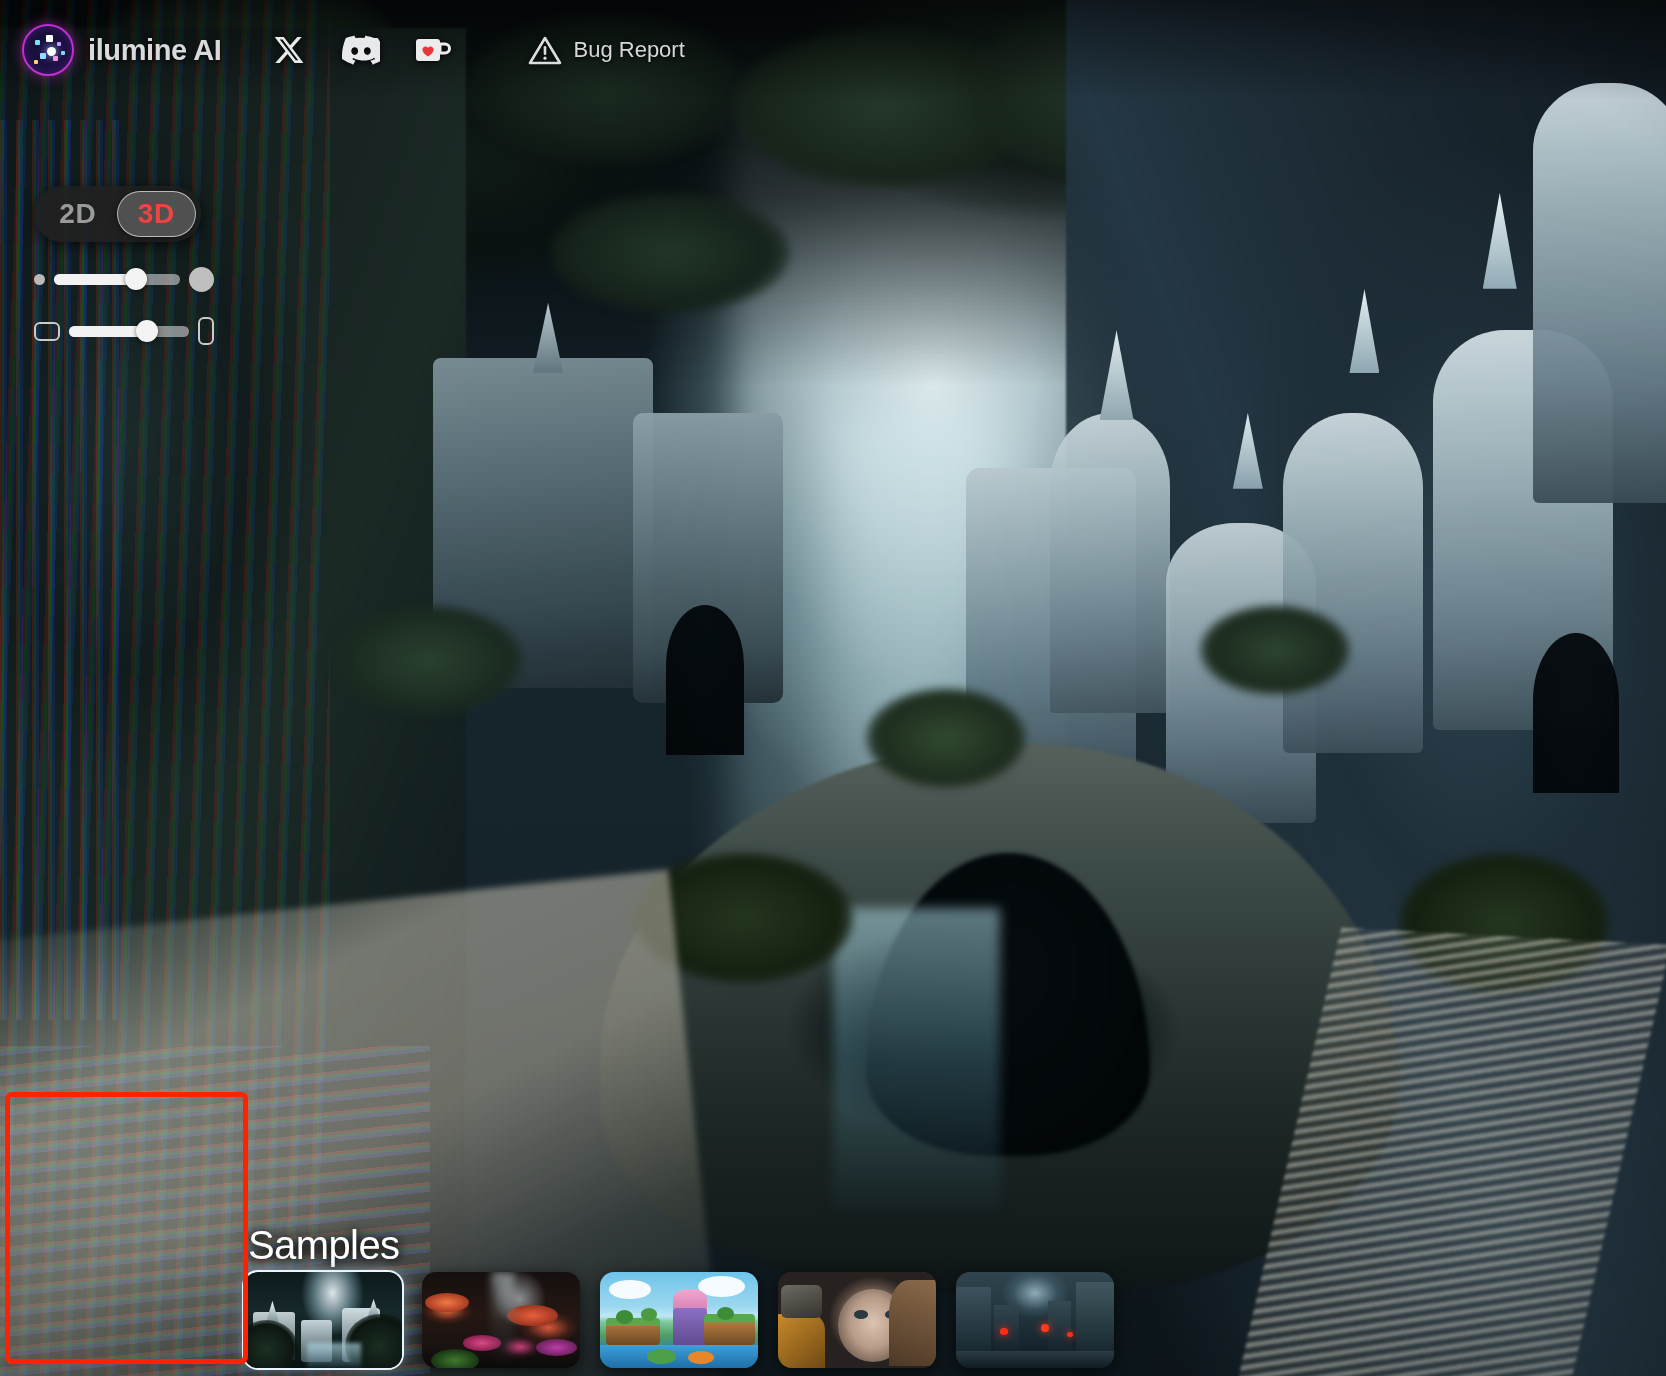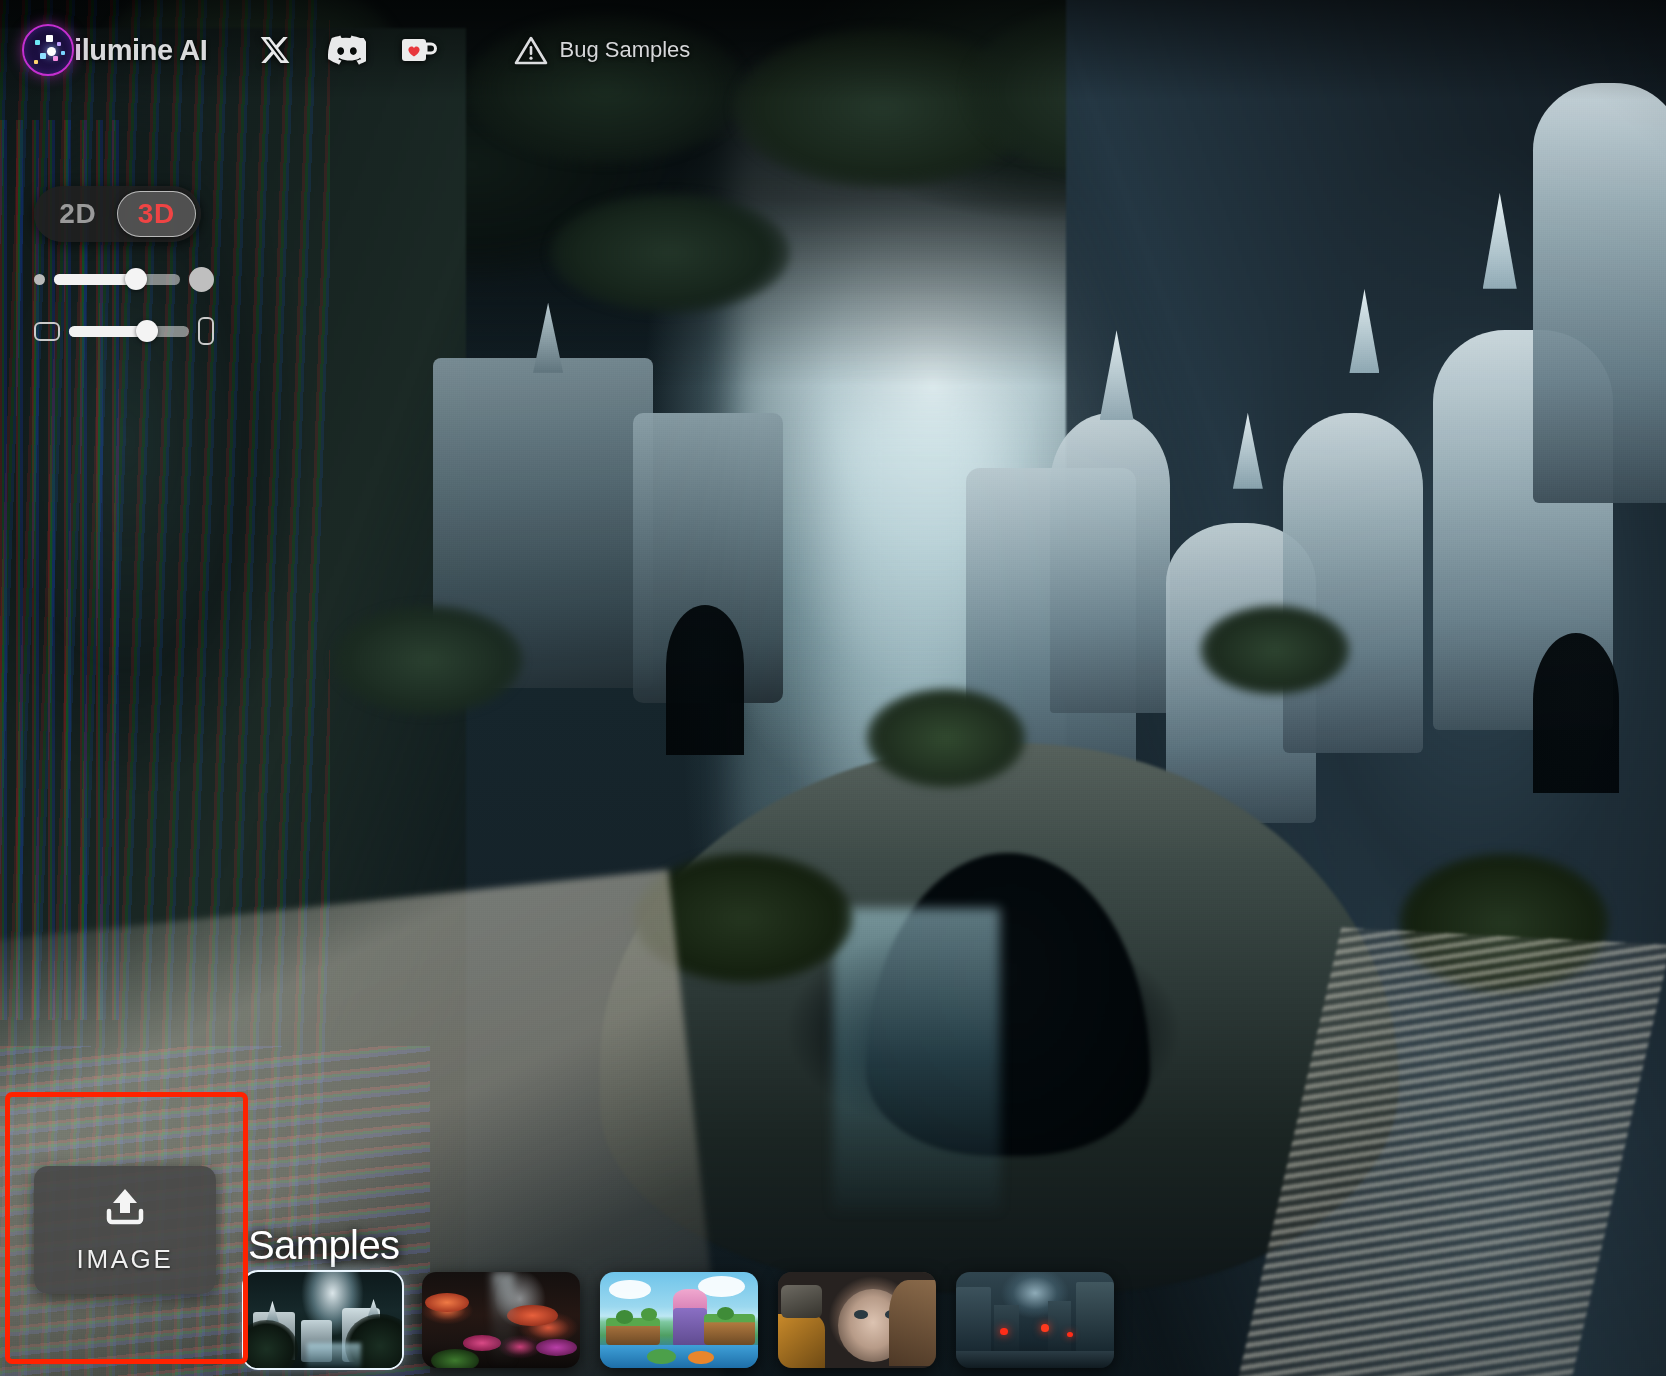--- a/index.html
+++ b/index.html
@@ -155,21 +155,21 @@
     background: radial-gradient(ellipse 120% 110% at 50% 46%, rgba(0,0,0,0) 52%, rgba(0,0,0,.45) 82%, rgba(0,0,0,.72) 100%);
   }
 
   
   #topbar {
     position: absolute; left: 0; top: 0; width: 100%; height: 100px;
     display: flex; align-items: center; gap: 0; padding: 0 22px;
     z-index: 40;
     background: linear-gradient(180deg, rgba(0,0,0,.55) 0%, rgba(0,0,0,.22) 60%, rgba(0,0,0,0) 100%);
   }
-  #brand { display: flex; align-items: center; cursor: pointer; }
+  #brand { display: flex; align-items: center; gap: 14px; cursor: pointer; }
   .logo-orb {
     width: 52px; height: 52px; border-radius: 50%;
     background: radial-gradient(circle at 50% 55%, #241452 0%, #150c33 55%, #0c0722 100%);
     border: 2.5px solid #c42fd0;
     box-shadow: 0 0 14px rgba(196,47,208,.55), inset 0 0 12px rgba(120,60,220,.45);
     position: relative; overflow: hidden; flex: none;
   }
   .spark { position: absolute; background: #fff; border-radius: 1px; }
   .brand-name {
     color: #d9dadc; font-size: 29px; font-weight: 700; letter-spacing: -0.4px;
@@ -399,21 +399,21 @@
     </div>
 
     <div id="bugreport">
       <span class="tb-icon" style="width:auto;height:auto;">
         <svg width="34" height="31" viewBox="0 0 34 31" fill="none">
           <path d="M17 3 L32 28 H2 Z" stroke="#dcdddf" stroke-width="2.6" stroke-linejoin="round" fill="none"></path>
           <rect x="15.7" y="11" width="2.6" height="9" rx="1.3" fill="#dcdddf"></rect>
           <circle cx="17" cy="23.2" r="1.6" fill="#dcdddf"></circle>
         </svg>
       </span>
-      <span class="bug-label">Bug Samples</span>
+      <span class="bug-label">Bug Report</span>
     </div>
   </div>
 
   <div id="controls">
 
     <div id="dimtoggle">
       <div class="dim-opt">2D</div>
       <div class="dim-opt active">3D</div>
     </div>
 
@@ -431,29 +431,20 @@
       <div class="slider-track">
         <div class="slider-fill" style="width:65%"></div>
         <div class="slider-thumb" style="left:65%"></div>
       </div>
       <span class="ic-rect-tall"></span>
     </div>
   </div>
 
   <div id="uploadzone"></div>
 
-  <div id="upload-btn">
-    <span>
-      <svg width="48" height="42" viewBox="0 0 48 42" fill="#f4f4f4">
-        <path d="M24 3 L36 17 H29 V27 H19 V17 H12 Z"></path>
-        <path d="M8 25 v8 a3 3 0 0 0 3 3 h26 a3 3 0 0 0 3-3 v-8" fill="none" stroke="#f4f4f4" stroke-width="4.5" stroke-linecap="round"></path>
-      </svg>
-    </span>
-    <span class="up-label">IMAGE</span>
-  </div>
 
   <div id="samples-wrap">
     <div id="samples-title">Samples</div>
     <div id="samples-row">
 
       <div class="sample selected">
         <div class="thumb t-ruins">
           <span class="tv-box" style="left:6%;top:42%;width:26%;height:50%;background:linear-gradient(180deg,#d8e4e8,#56696f);border-radius:3px 3px 0 0;opacity:.88"></span>
           <span class="tv-box" style="left:14%;top:30%;width:8%;height:22%;background:linear-gradient(180deg,#eef6f8,#7d939a);clip-path:polygon(50% 0,100% 100%,0 100%)"></span>
           <span class="tv-box" style="left:36%;top:50%;width:20%;height:44%;background:linear-gradient(180deg,#c3d3d8,#46585f);border-radius:3px"></span>

